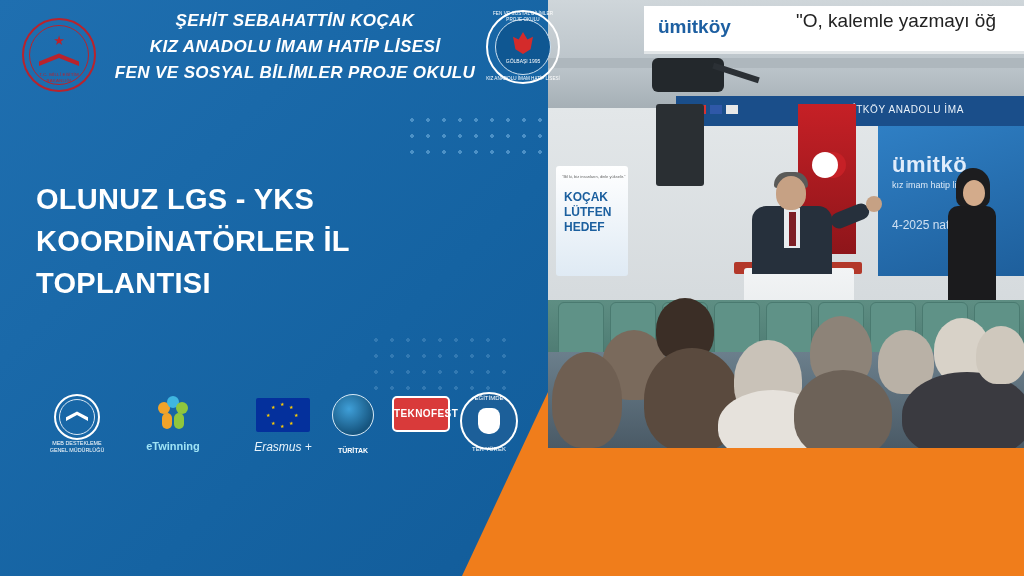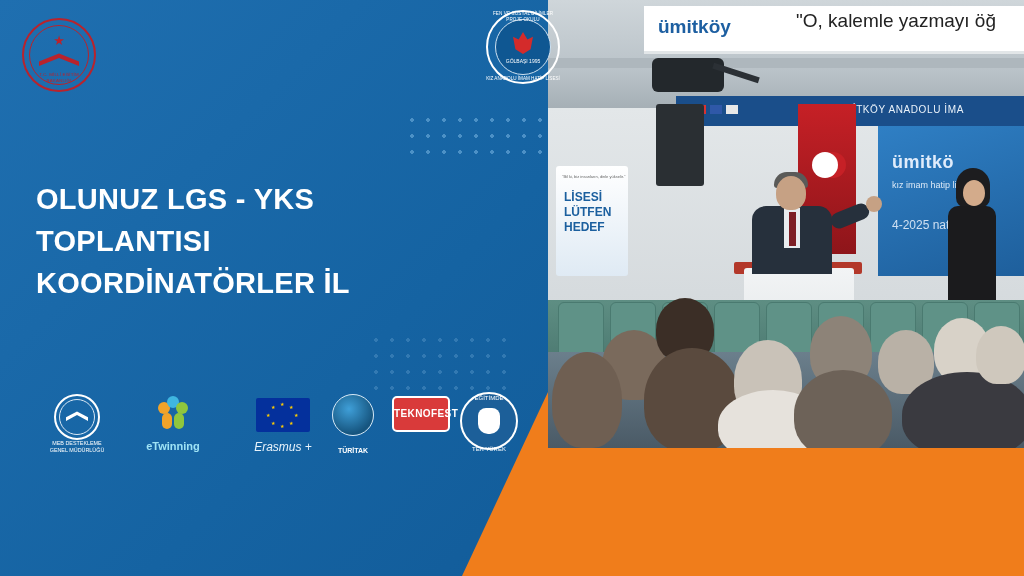--- a/index.html
+++ b/index.html
@@ -56,21 +56,21 @@
     position: absolute; left: 128px; top: 96px; width: 348px; height: 30px;
     background: #1a4e8a;
   }
   .ph-screen {
     position: absolute; left: 330px; top: 126px; width: 146px; height: 150px;
     background: linear-gradient(160deg,#2f7fc4 0%, #1e5f9c 100%);
     overflow: hidden;
   }
   .ph-screen .sl-title {
     position: absolute; left: 14px; top: 26px;
-    color: #eaf3ff; font-size: 18px; font-weight: bold; letter-spacing: .5px;
+    color: #eaf3ff; font-size: 22px; font-weight: bold; letter-spacing: .5px;
     opacity: .95;
   }
   .ph-screen .sl-sub {
     position: absolute; left: 14px; top: 54px;
     color: #dce9f7; font-size: 9px;
   }
   .ph-screen .sl-line {
     position: absolute; left: 14px; top: 92px;
     color: #cfe0f2; font-size: 12px;
   }
@@ -385,21 +385,21 @@
       </div>
 
       <div class="ph-screen">
         <div class="sl-title">ümitkö</div>
         <div class="sl-sub">kız imam hatip lisesi</div>
         <div class="sl-line">4-2025 natörler</div>
       </div>
 
       <div style="position:absolute;left:8px;top:166px;width:72px;height:110px;background:linear-gradient(180deg,#ffffff,#dfeaf4);border-radius:3px;">
         <div style="position:absolute;left:6px;top:8px;font-size:4px;color:#666;">"Bil ki, biz insanların, dinle yükselir."</div>
-        <div style="position:absolute;left:8px;top:24px;color:#1b5f9e;font-size:12px;font-weight:bold;line-height:15px;">LİSESİ</div>
+        <div style="position:absolute;left:8px;top:24px;color:#1b5f9e;font-size:12px;font-weight:bold;line-height:15px;">KOÇAK</div>
         <div style="position:absolute;left:8px;top:39px;color:#1b5f9e;font-size:12px;font-weight:bold;line-height:15px;">LÜTFEN</div>
         <div style="position:absolute;left:8px;top:54px;color:#1b5f9e;font-size:12px;font-weight:bold;line-height:15px;">HEDEF</div>
       </div>
 
       <div class="ph-podium-top"></div>
       <div class="ph-podium"></div>
       <div class="ph-podium-logo">ümitköy</div>
 
       <div class="ph-speaker-body"></div>
       <div class="ph-speaker-shirt"></div>
@@ -451,35 +451,40 @@
   <div class="header">
 
     <div class="moe-logo">
       <div class="ring"></div>
       <div class="ring2"></div>
       <div class="flagstar">★</div>
       <div class="bookshape"></div>
       <div class="mini">T.C. MİLLÎ EĞİTİM BAKANLIĞI</div>
     </div>
 
+    <div class="school-title">
+      <div>ŞEHİT SEBAHATTİN KOÇAK</div>
+      <div>KIZ ANADOLU İMAM HATİP LİSESİ</div>
+      <div>FEN VE SOSYAL BİLİMLER PROJE OKULU</div>
+    </div>
 
     <div class="school-badge">
       <div class="outer"></div>
       <div class="inner"></div>
       <div class="arc-top">FEN VE SOSYAL BİLİMLER PROJE OKULU</div>
       <div class="tulip"></div>
       <div class="year">GÖLBAŞI 1995</div>
       <div class="arc-bot">KIZ ANADOLU İMAM HATİP LİSESİ</div>
     </div>
   </div>
 
   <div class="headline">
     <div class="ln">OLUNUZ LGS - YKS</div>
+    <div class="ln">KOORDİNATÖRLER İL</div>
     <div class="ln">TOPLANTISI</div>
-    <div class="ln">KOORDİNATÖRLER İL</div>
   </div>
 
   <div class="logo-strip">
 
     <div class="lg lg1">
       <div class="circ"></div>
       <div class="circ2"></div>
       <div class="sym"></div>
       <div class="cap">MEB DESTEKLEME GENEL MÜDÜRLÜĞÜ</div>
     </div>

